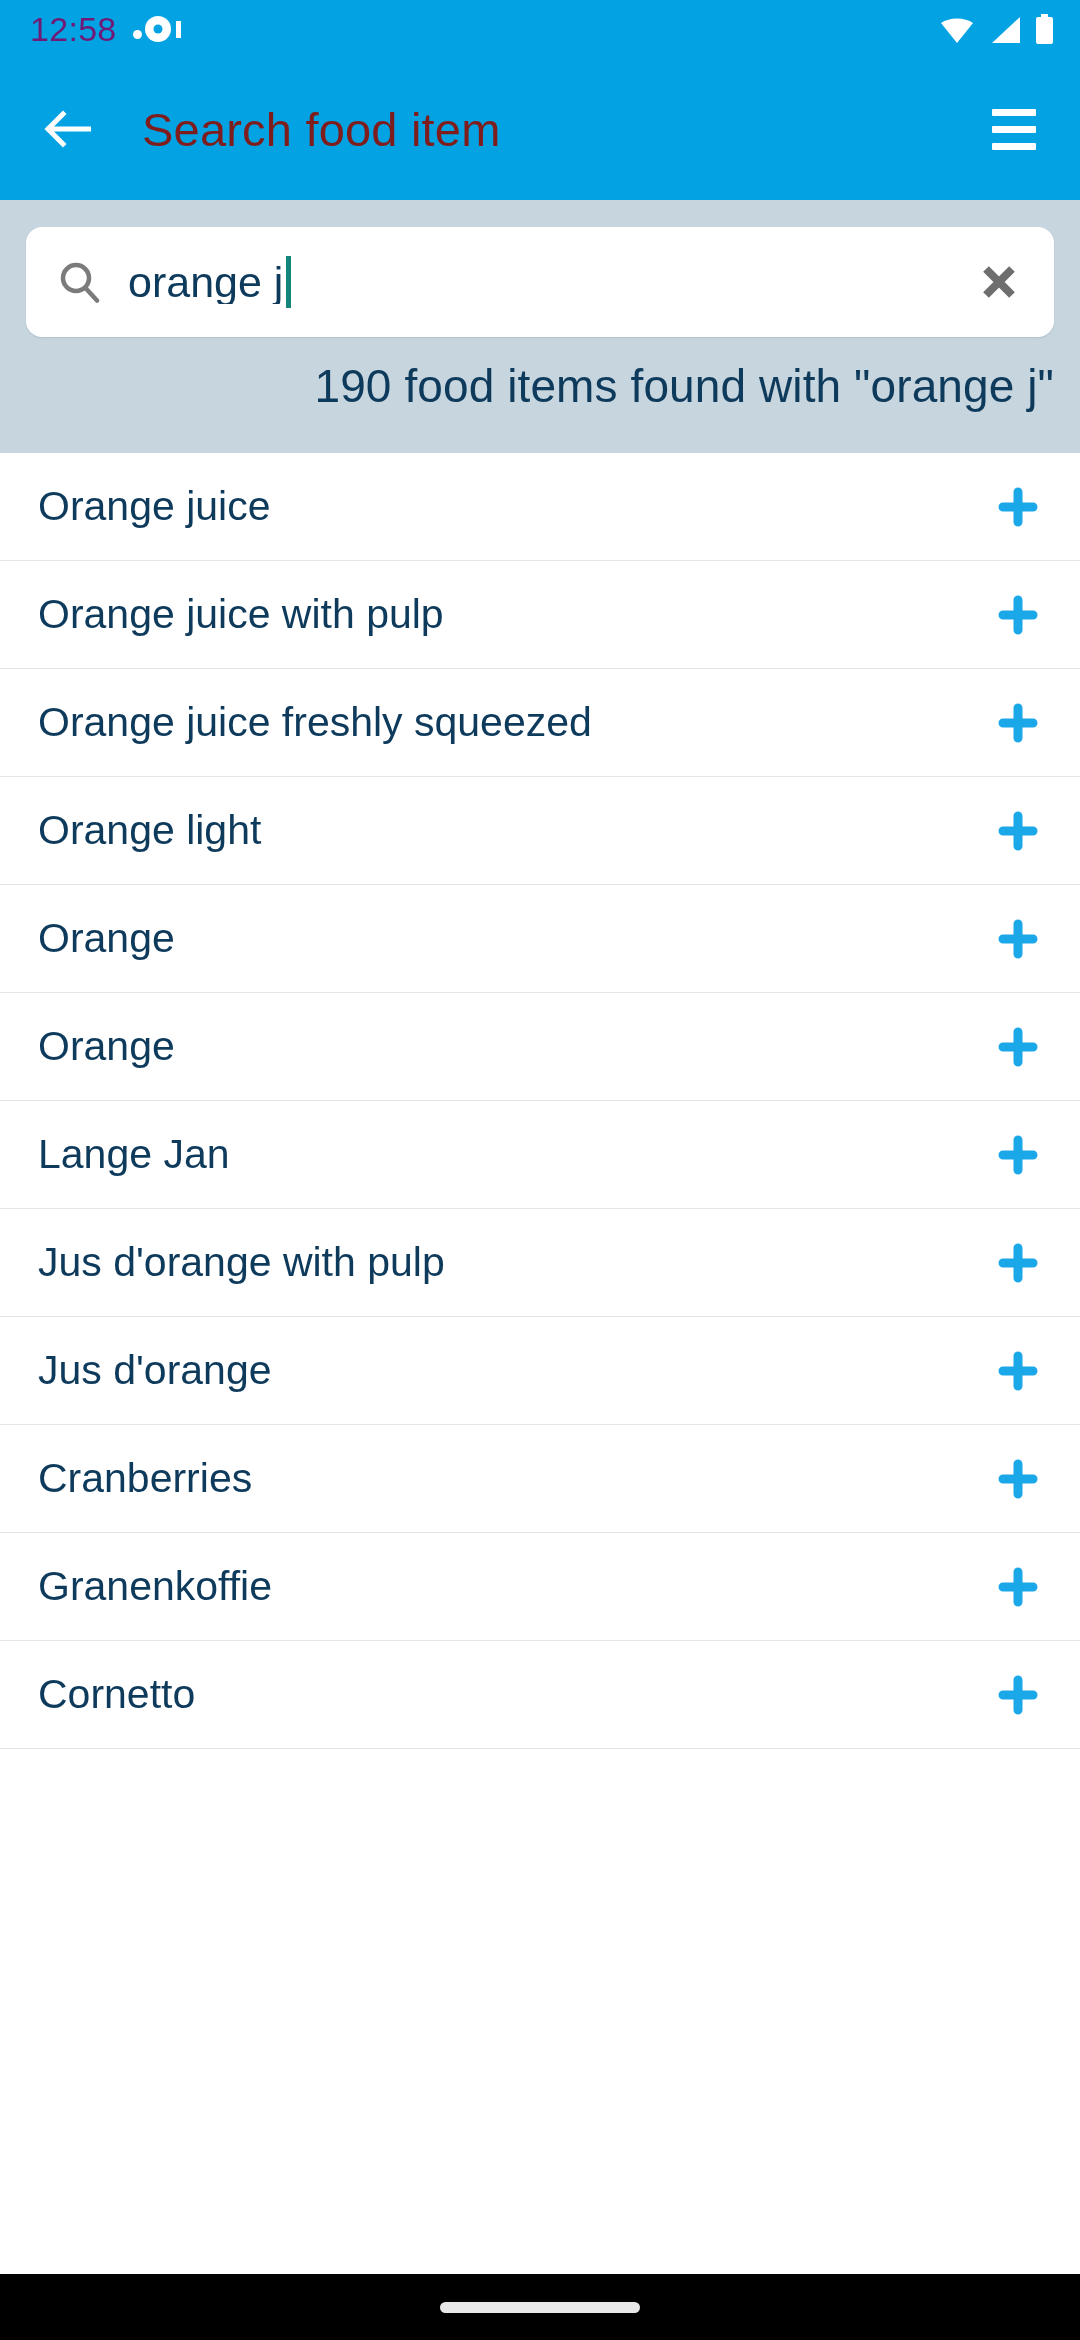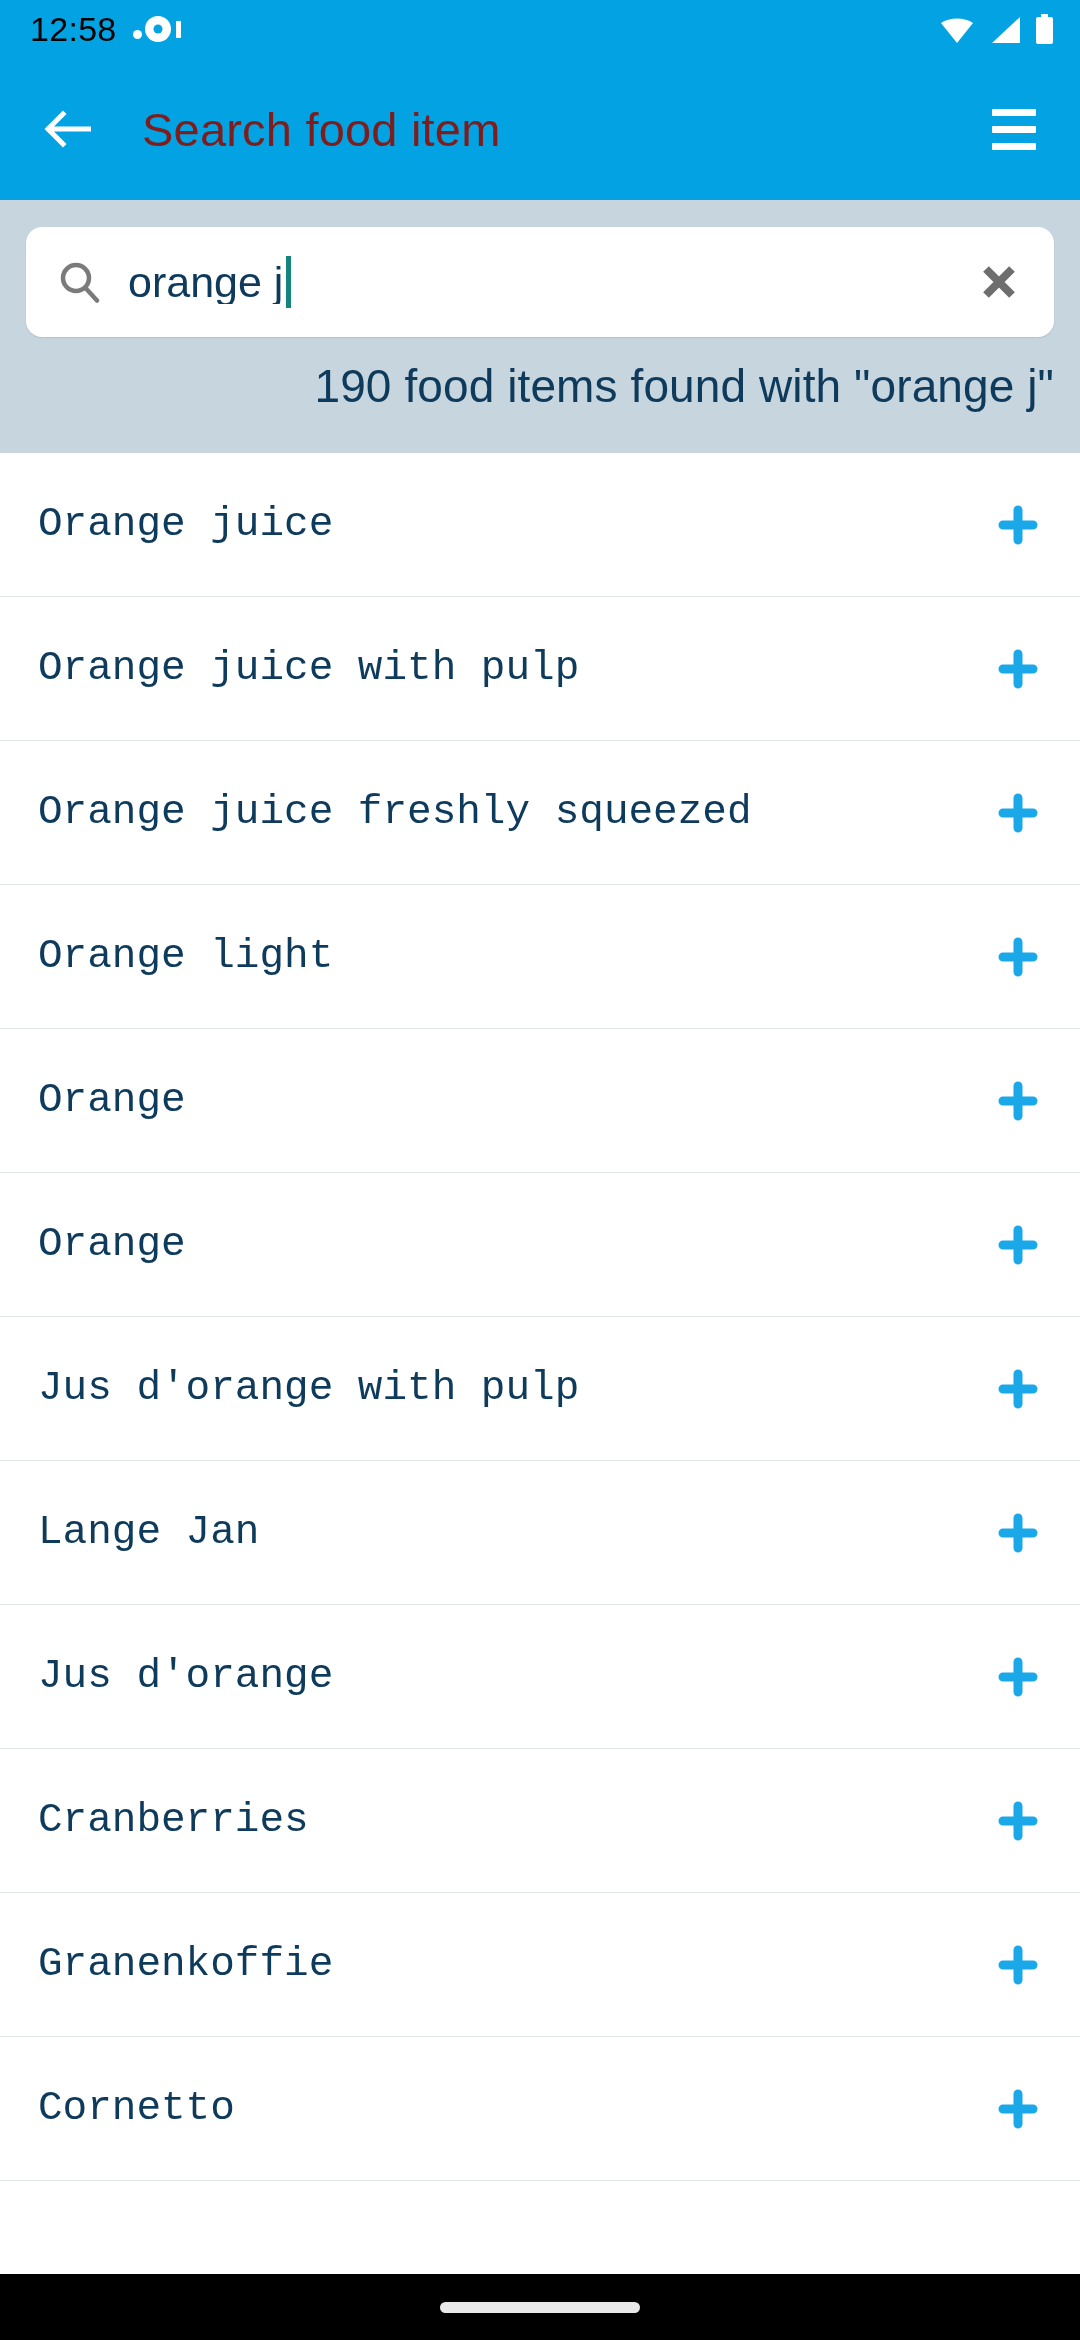--- a/index.html
+++ b/index.html
@@ -19,21 +19,21 @@
   
   .status-bar {
     height:58px;
     background:#03a3e3;
     display:flex; align-items:center;
     padding:0 26px 0 30px;
     flex:0 0 auto;
   }
   .status-left { display:flex; align-items:center; gap:16px; }
   .status-clock {
-    color:#000000; font-size:34px; letter-spacing:0.3px;
+    color:#701a75; font-size:34px; letter-spacing:0.3px;
     line-height:1;
   }
   .status-notif { display:flex; align-items:center; gap:3px; }
   .notif-dot-sm {
     width:9px; height:9px; border-radius:50%;
     background:#ffffff; align-self:flex-end; margin-bottom:3px;
   }
   .notif-ring {
     width:26px; height:26px; border-radius:50%;
     background:#ffffff; position:relative;
@@ -127,26 +127,25 @@
     letter-spacing:0.1px;
   }
 
   
   .results {
     flex:1 1 auto;
     background:#ffffff;
     overflow:hidden;
   }
   .result-row {
-    height:144px;
+    height:108px;
     display:flex; align-items:center;
     padding:0 34px 0 38px;
     border-bottom:1.5px solid #e3e6e8;
     background:#ffffff;
-    font-family:Liberation Mono, monospace;
   }
   .result-label {
     color:#0e3a5c;
     font-size:41px;
     line-height:1;
     white-space:nowrap;
   }
   .add-btn {
     margin-left:auto;
     width:56px; height:56px;
@@ -270,29 +269,29 @@
       </div>
       <div class="result-row">
         <span class="result-label">Orange</span>
         <div class="add-btn">
           <svg class="ic-plus" viewBox="0 0 40 40">
             <path d="M20 5 L20 35 M5 20 L35 20" stroke="#1ba8e8" stroke-width="9" stroke-linecap="round"></path>
           </svg>
         </div>
       </div>
       <div class="result-row">
+        <span class="result-label">Lange Jan</span>
+        <div class="add-btn">
+          <svg class="ic-plus" viewBox="0 0 40 40">
+            <path d="M20 5 L20 35 M5 20 L35 20" stroke="#1ba8e8" stroke-width="9" stroke-linecap="round"></path>
+          </svg>
+        </div>
+      </div>
+      <div class="result-row">
         <span class="result-label">Jus d'orange with pulp</span>
-        <div class="add-btn">
-          <svg class="ic-plus" viewBox="0 0 40 40">
-            <path d="M20 5 L20 35 M5 20 L35 20" stroke="#1ba8e8" stroke-width="9" stroke-linecap="round"></path>
-          </svg>
-        </div>
-      </div>
-      <div class="result-row">
-        <span class="result-label">Lange Jan</span>
         <div class="add-btn">
           <svg class="ic-plus" viewBox="0 0 40 40">
             <path d="M20 5 L20 35 M5 20 L35 20" stroke="#1ba8e8" stroke-width="9" stroke-linecap="round"></path>
           </svg>
         </div>
       </div>
       <div class="result-row">
         <span class="result-label">Jus d'orange</span>
         <div class="add-btn">
           <svg class="ic-plus" viewBox="0 0 40 40">

